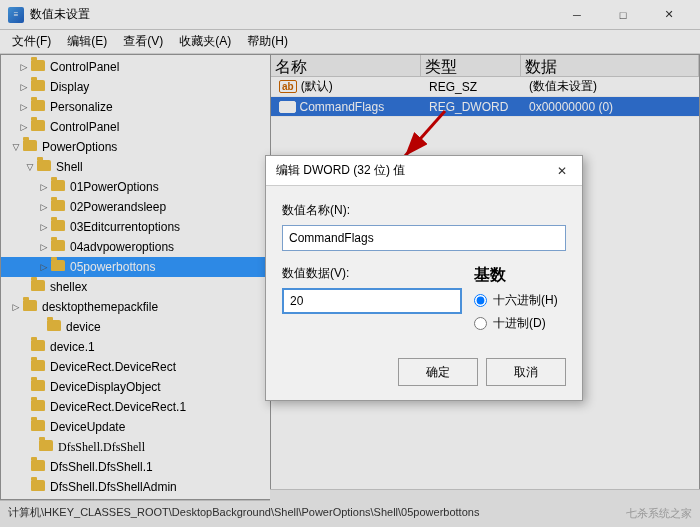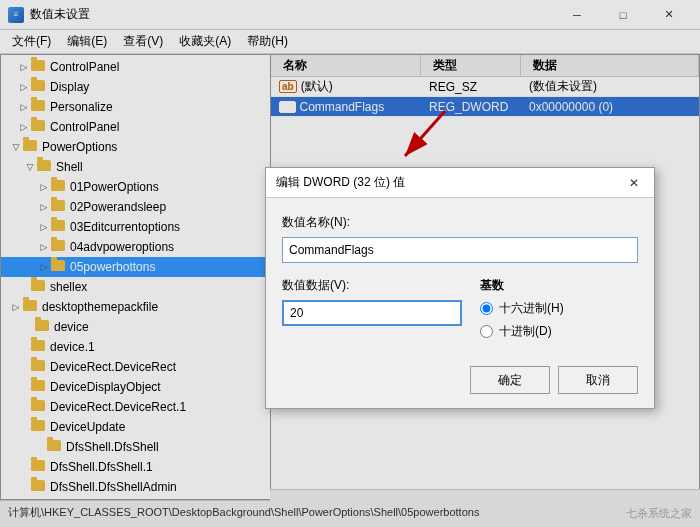--- a/index.html
+++ b/index.html
@@ -124,23 +124,23 @@
       overflow: hidden;
     }
 
     .registry-header {
       display: flex;
       background: #f0f0f0;
       border-bottom: 1px solid #ccc;
       height: 22px;
     }
     .reg-col-header {
-      padding: 2px 12px;
-      font-size: 12px;
-      font-weight: bold;
+      padding: 2px 4px;
+      font-size: 16px;
+      font-weight: normal;
       border-right: 1px solid #ccc;
       cursor: pointer;
     }
     .col-name { width: 150px; }
     .col-type { width: 100px; }
     .col-data { flex: 1; }
 
     .registry-rows { }
     .reg-row {
       display: flex;
@@ -202,26 +202,25 @@
       height: 527px;
       background: rgba(0,0,0,0.1);
       z-index: 10;
     }
 
     
     .dialog {
       position: absolute;
       top: 155px;
       left: 265px;
-      width: 390px;
+      width: 318px;
       background: #f0f0f0;
       border: 1px solid #999;
       box-shadow: 3px 3px 10px rgba(0,0,0,0.3);
       z-index: 20;
-      margin-top: 12px;
     }
     .dialog-title {
       background: #fff;
       height: 30px;
       display: flex;
       align-items: center;
       padding: 0 10px;
       border-bottom: 1px solid #ccc;
     }
     .dialog-title-text {
@@ -255,38 +254,38 @@
       border: 1px solid #7a9fcb;
       padding: 2px 6px;
       font-size: 12px;
       margin-bottom: 14px;
       background: #fff;
       outline: none;
     }
 
     .dialog-row {
       display: flex;
-      gap: 18px;
+      gap: 12px;
       justify-content: space-between;
     }
     .dialog-input-value {
       width: 180px;
       height: 26px;
       border: 2px solid #4a90d9;
       padding: 2px 6px;
       font-size: 12px;
       background: #fff;
       outline: none;
     }
 
     .radix-section {
       flex: 1;
     }
     .radix-title {
-      font-size: 12px;
+      font-size: 16px;
       font-weight: bold;
       margin-bottom: 6px;
       color: #000;
     }
     .radio-row {
       display: flex;
       align-items: center;
       gap: 6px;
       margin-bottom: 6px;
     }
@@ -463,21 +462,21 @@
       </div>
 
       <div class="tree-item" style="padding-left: 8px;">
         <span class="expand-icon">▷</span>
         <span class="folder-icon">
             <div class="folder-yellow"></div>
           </span>
         <span class="tree-label">desktopthemepackfile</span>
       </div>
 
-      <div class="tree-item" style="padding-left: 20px;">
+      <div class="tree-item" style="padding-left: 32px;">
         <span class="expand-icon"></span>
         <span class="folder-icon">
             <div class="folder-yellow"></div>
           </span>
         <span class="tree-label">device</span>
       </div>
 
       <div class="tree-item" style="padding-left: 16px;">
         <span class="expand-icon"></span>
         <span class="folder-icon">
@@ -511,21 +510,21 @@
       </div>
 
       <div class="tree-item" style="padding-left: 16px;">
         <span class="expand-icon"></span>
         <span class="folder-icon">
             <div class="folder-yellow"></div>
           </span>
         <span class="tree-label">DeviceUpdate</span>
       </div>
 
-      <div class="tree-item" style="padding-left: 32px;">
+      <div class="tree-item" style="padding-left: 24px; font-family: Liberation Serif, serif;">
         <span class="expand-icon"></span>
         <span class="folder-icon">
             <div class="folder-yellow"></div>
           </span>
         <span class="tree-label">DfsShell.DfsShell</span>
       </div>
 
       <div class="tree-item" style="padding-left: 16px;">
         <span class="expand-icon"></span>
         <span class="folder-icon">

